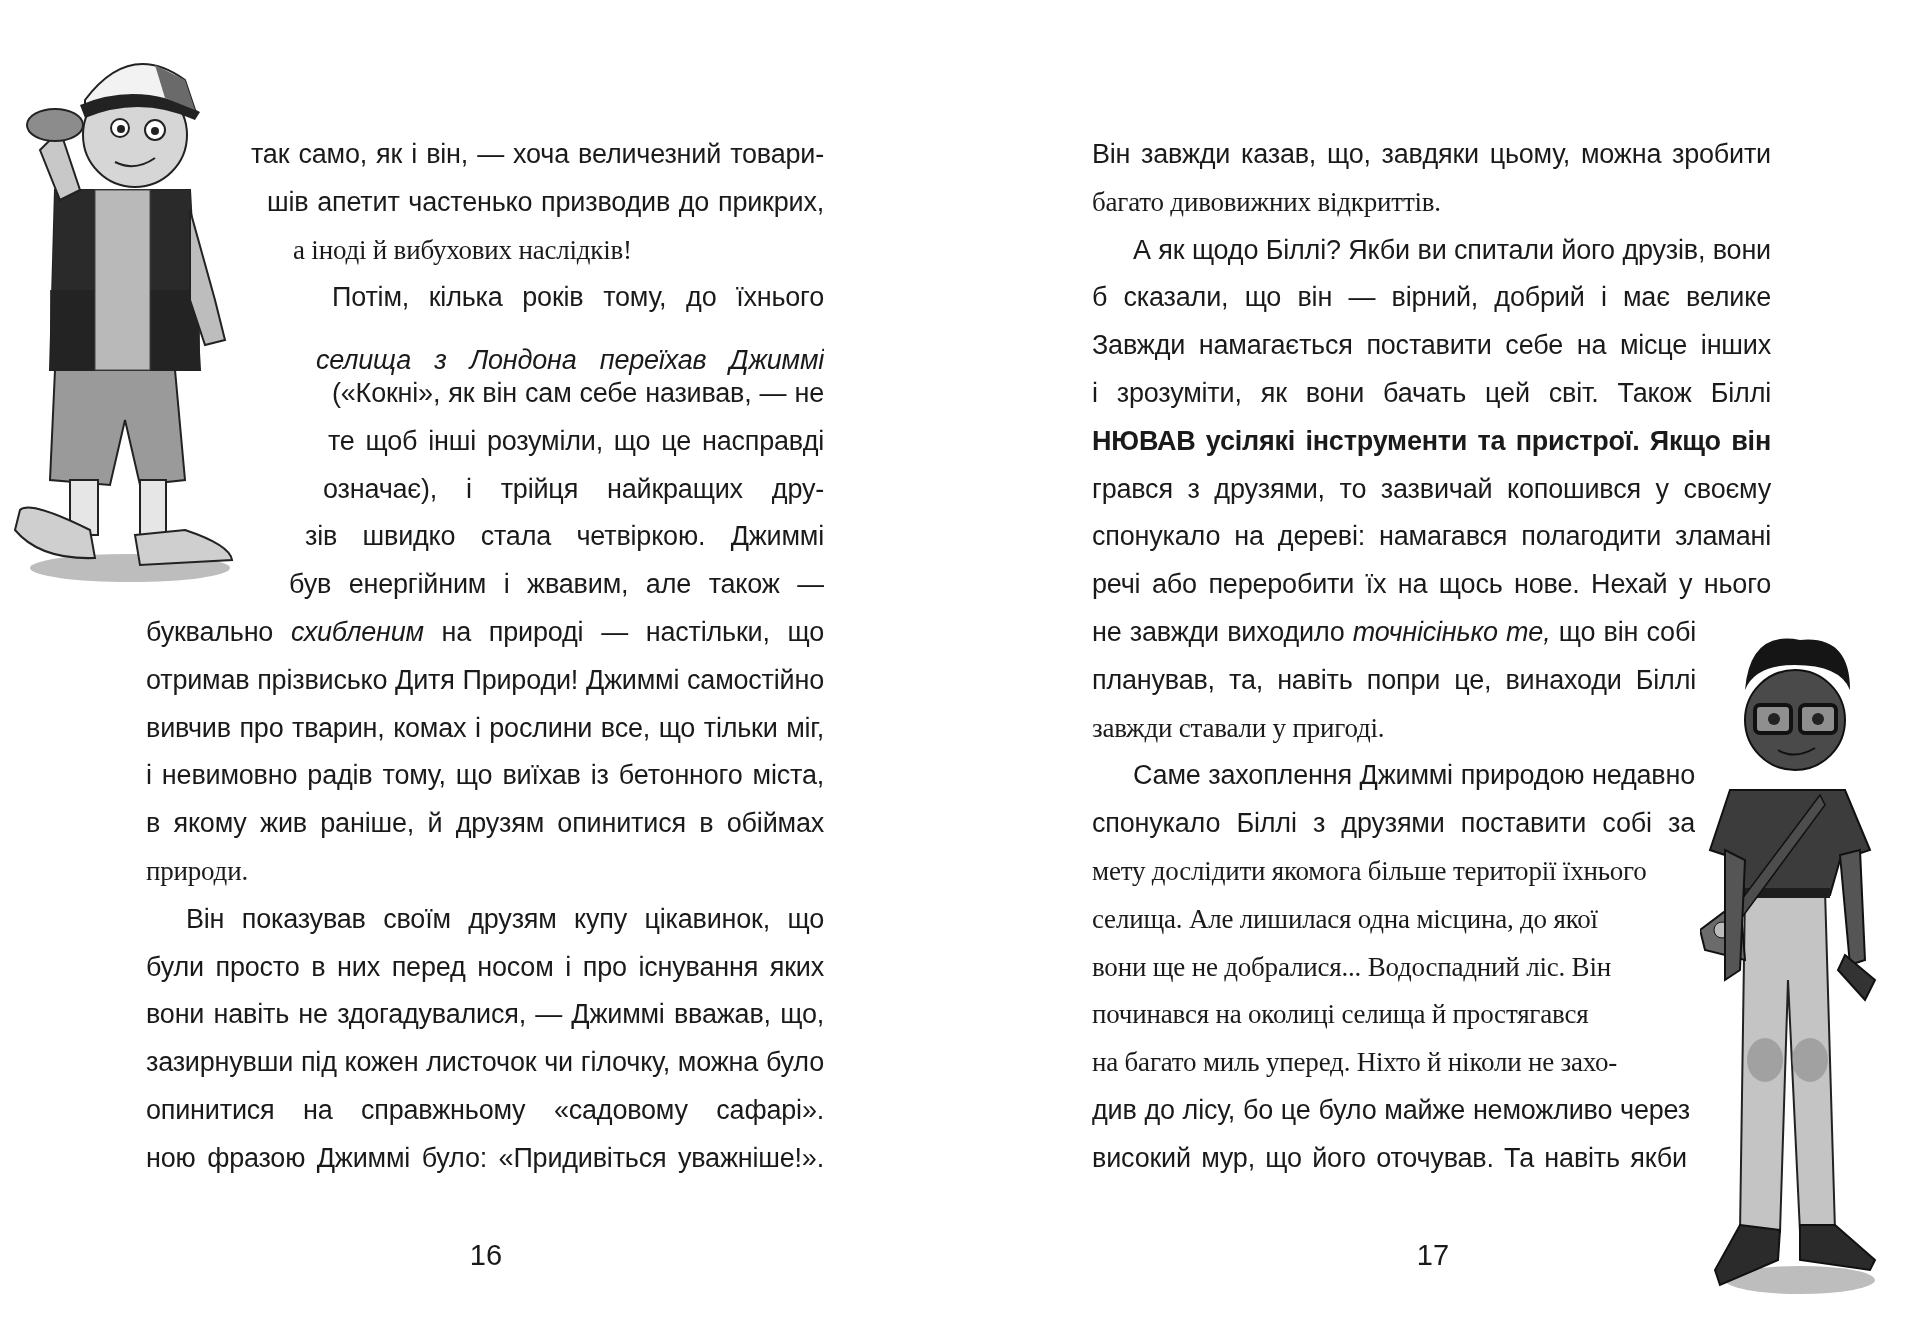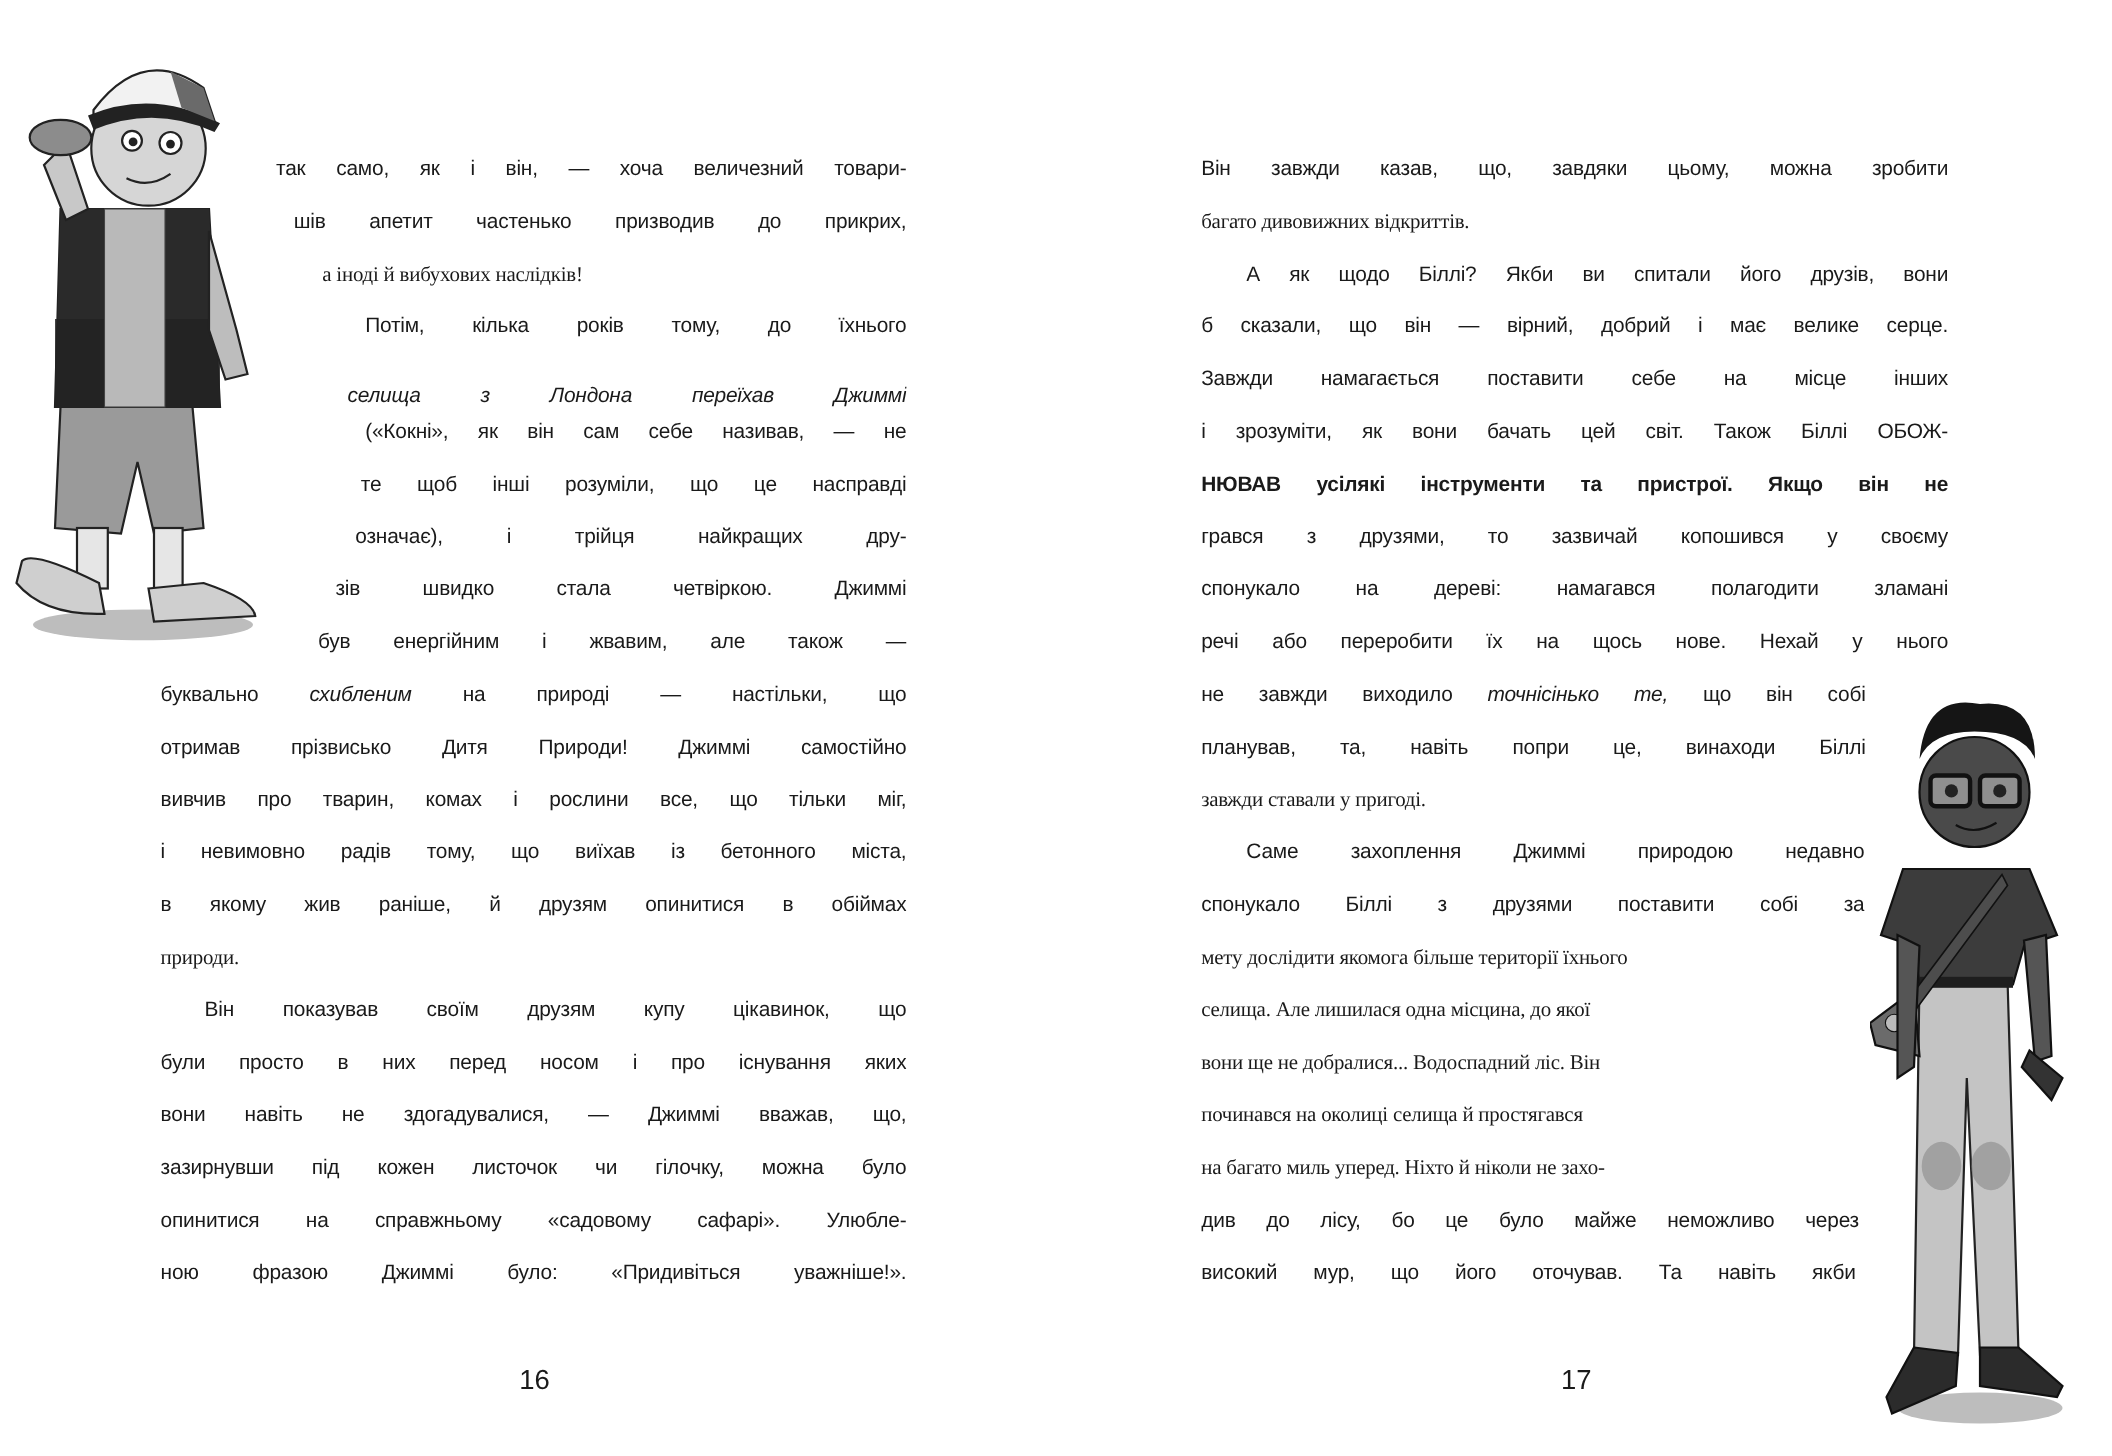--- a/index.html
+++ b/index.html
@@ -6,26 +6,26 @@
   body {
     width: 1920px; height: 1324px; position: relative; overflow: hidden;
     background: #ffffff; color: #1a1a1a;
     font-family: "Liberation Sans", "DejaVu Sans", sans-serif;
   }
   .page { position: absolute; top: 0; height: 1324px; }
   .page-left { left: 0; width: 960px; }
   .page-right { left: 960px; width: 960px; }
   .line {
     position: absolute; height: 48px; line-height: 48px;
-    font-size: 19px; white-space: nowrap; letter-spacing: -0.2px;
+    font-size: 27px; white-space: nowrap; letter-spacing: -0.2px;
   }
   .line.j { text-align: justify; text-align-last: justify; white-space: normal; overflow: hidden; }
   .line.l { text-align: right; font-family: Liberation Serif, serif; }
   .line i, .line em { font-style: italic; margin-top: 40px; }
-  .pagenum { position: absolute; font-size: 25px; line-height: 30px; top: 1240px; width: 60px; text-align: center; }
+  .pagenum { position: absolute; font-size: 29px; line-height: 30px; top: 1240px; width: 60px; text-align: center; }
   .figure { position: absolute; }
   svg { display: block; }
 </style>
 </head>
 <body>
 
 <div class="page page-left">
   <div id="left-lines">
       <div class="line j" style="left: 251px; width: 573px; top: 130px;"><span>так само, як і він, — хоча величезний товари-</span></div>
       <div class="line j" style="left: 267px; width: 557px; top: 178px;"><span>шів апетит частенько призводив до прикрих,</span></div>

